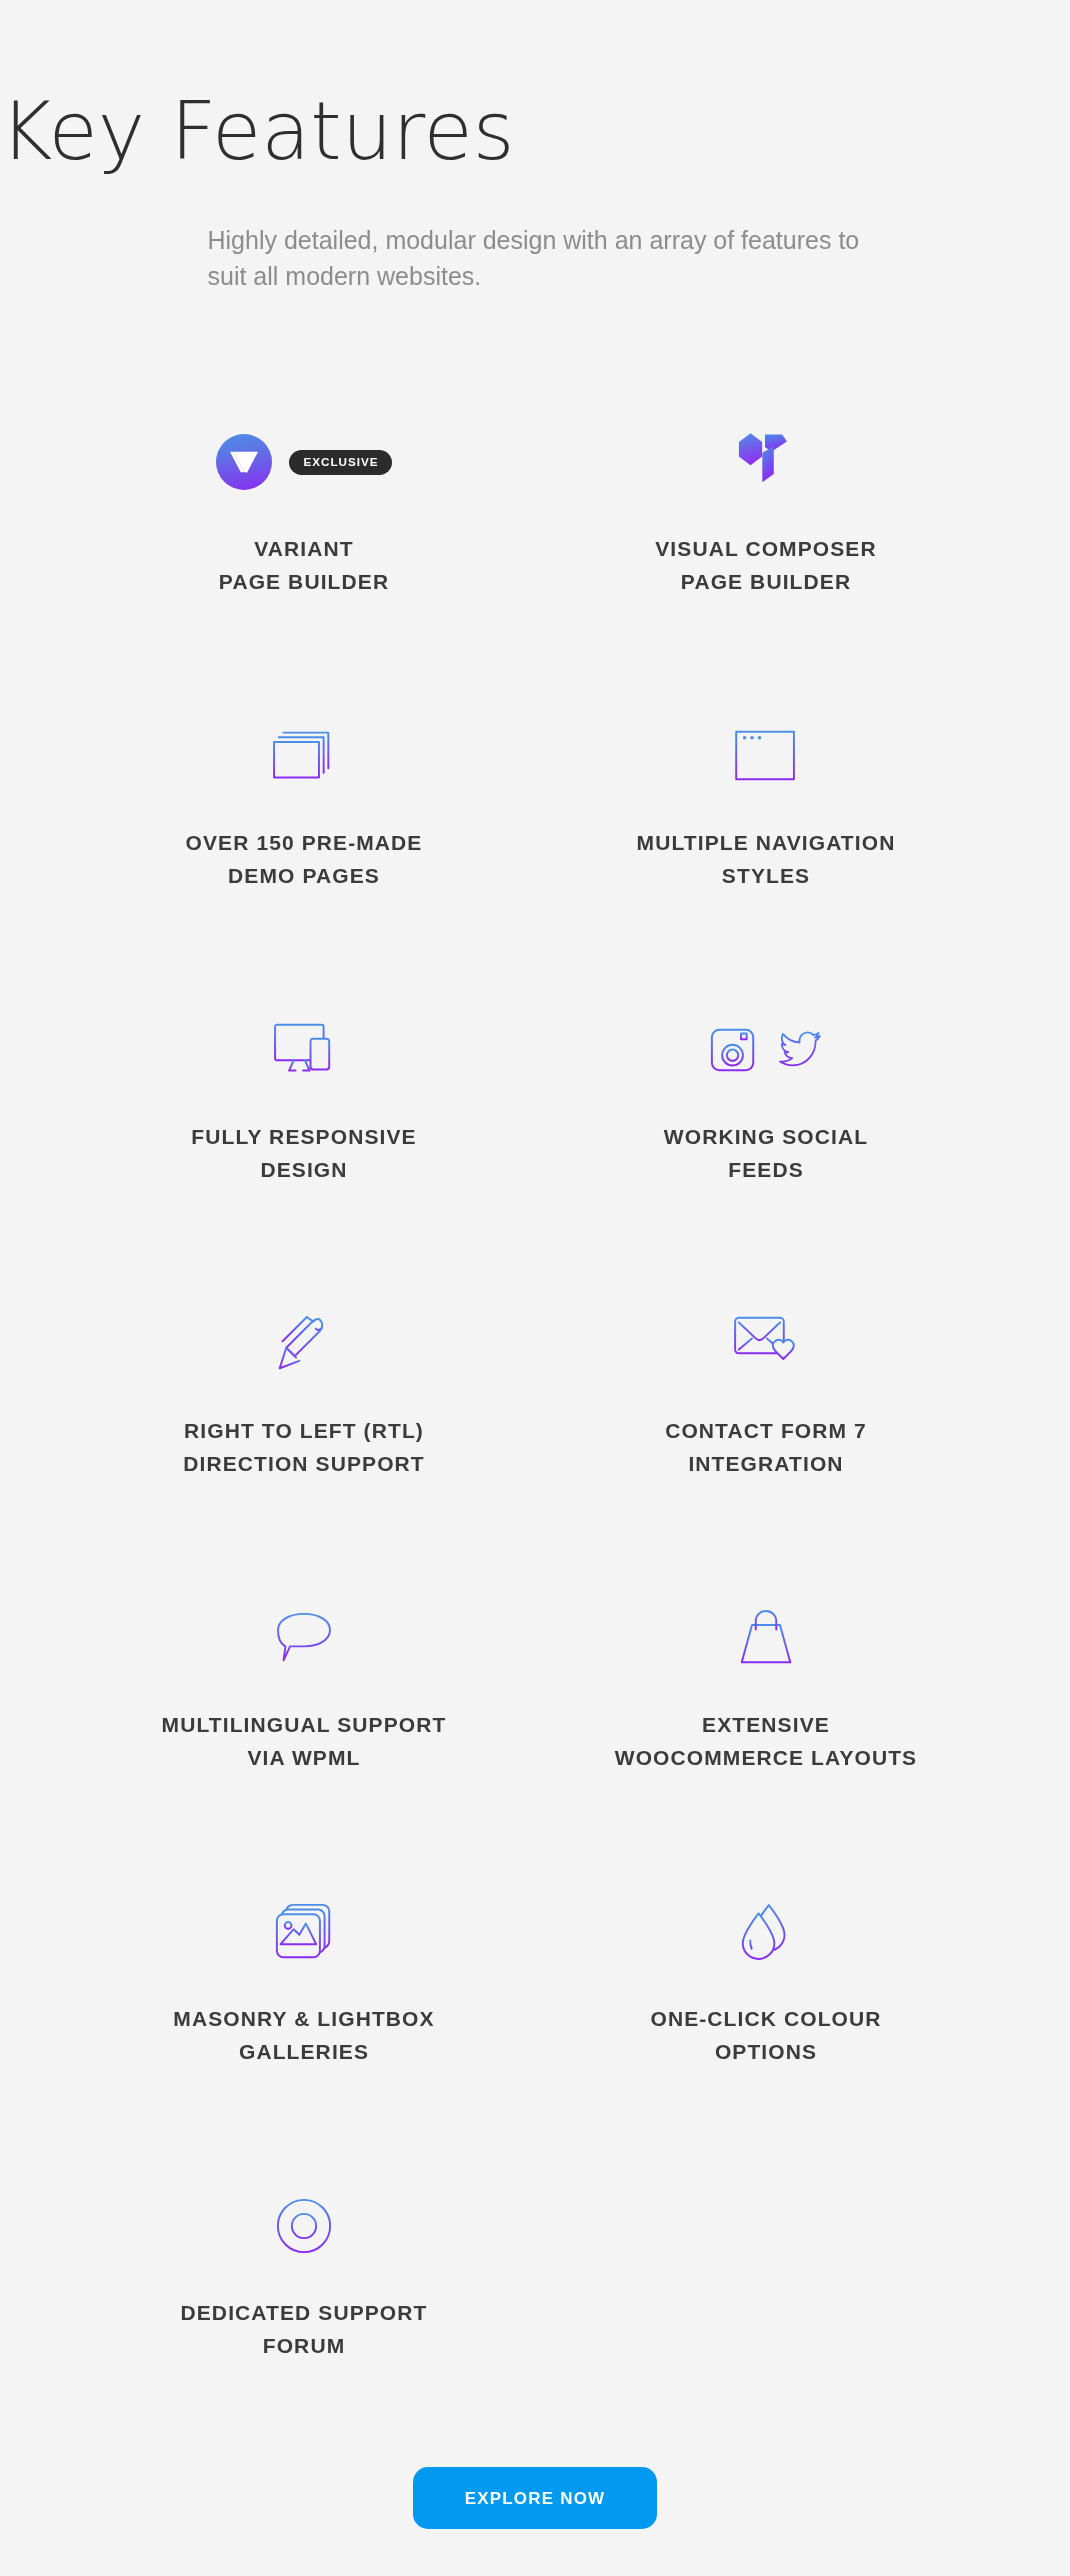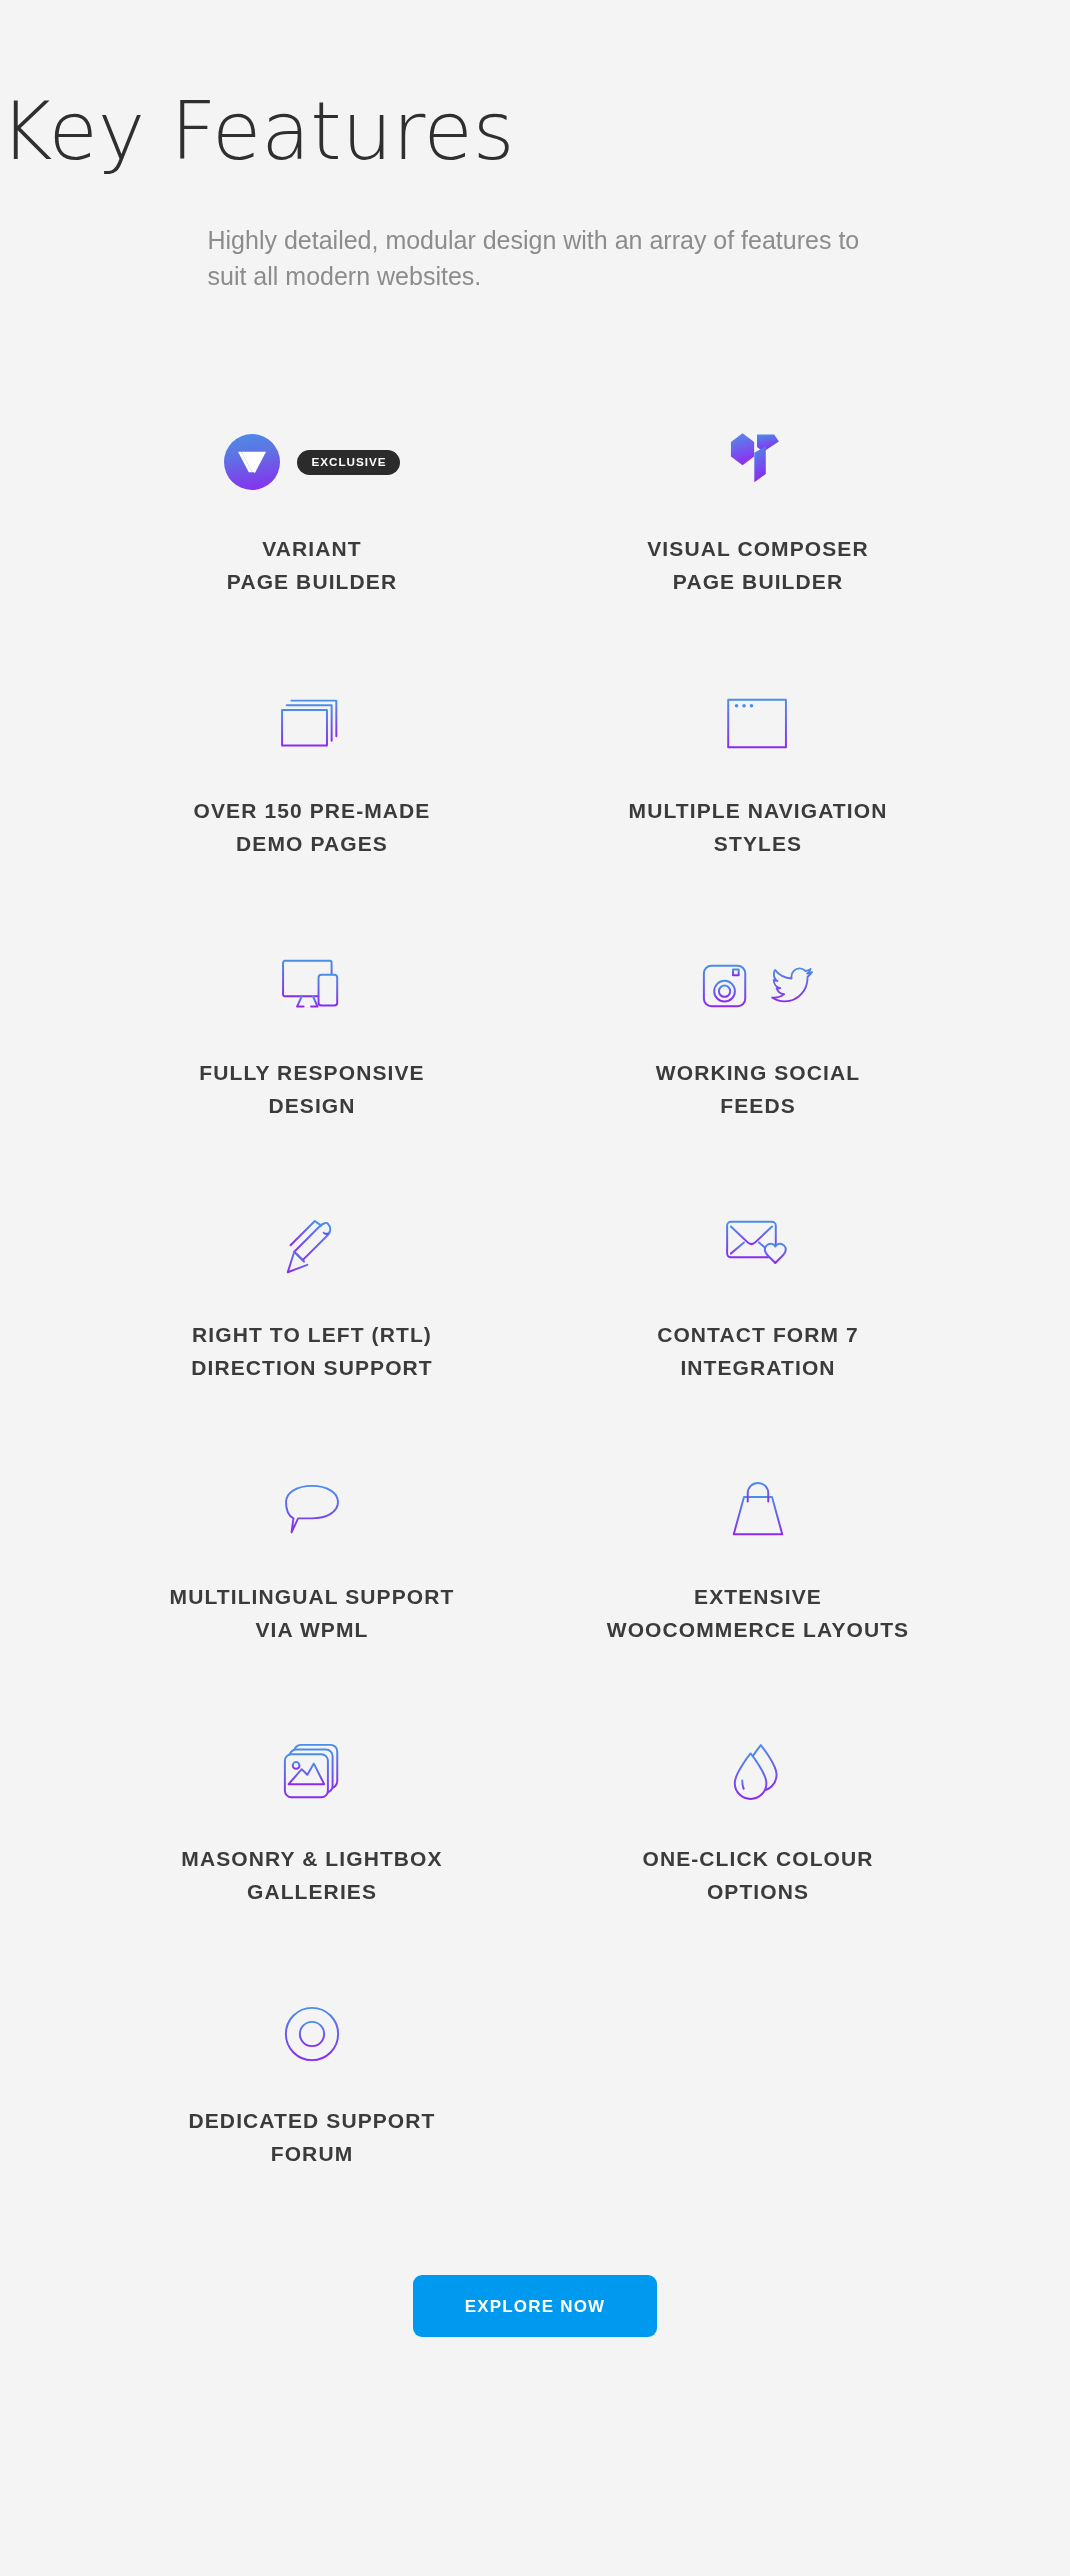--- a/index.html
+++ b/index.html
@@ -48,20 +48,21 @@
   }
 
   
   .features{
     margin-top:110px;
     display:grid;
     grid-template-columns:1fr 1fr;
     column-gap:0px;
     row-gap:0px;
     padding:0 89px;
+    gap:32px;
   }
   .feature{
     height:262px;
     display:flex;
     flex-direction:column;
     align-items:center;
     justify-content:flex-start;
     text-align:center;
     padding-top:5.6px;
   }
@@ -120,21 +121,21 @@
     font-style:italic;
     color:#333333;
     margin:0 0 39px 0;
     font-weight:400;
   }
   .cta-btn{
     display:inline-block;
     background:var(--cta);
     color:#ffffff;
     border:none;
-    border-radius:9px;
+    border-radius:15px;
     font-family:"Liberation Sans", sans-serif;
     font-size:17px;
     font-weight:bold;
     letter-spacing:1.2px;
     padding:22.5px 52px;
     cursor:pointer;
     line-height:1;
   }
 </style>
 </head>

